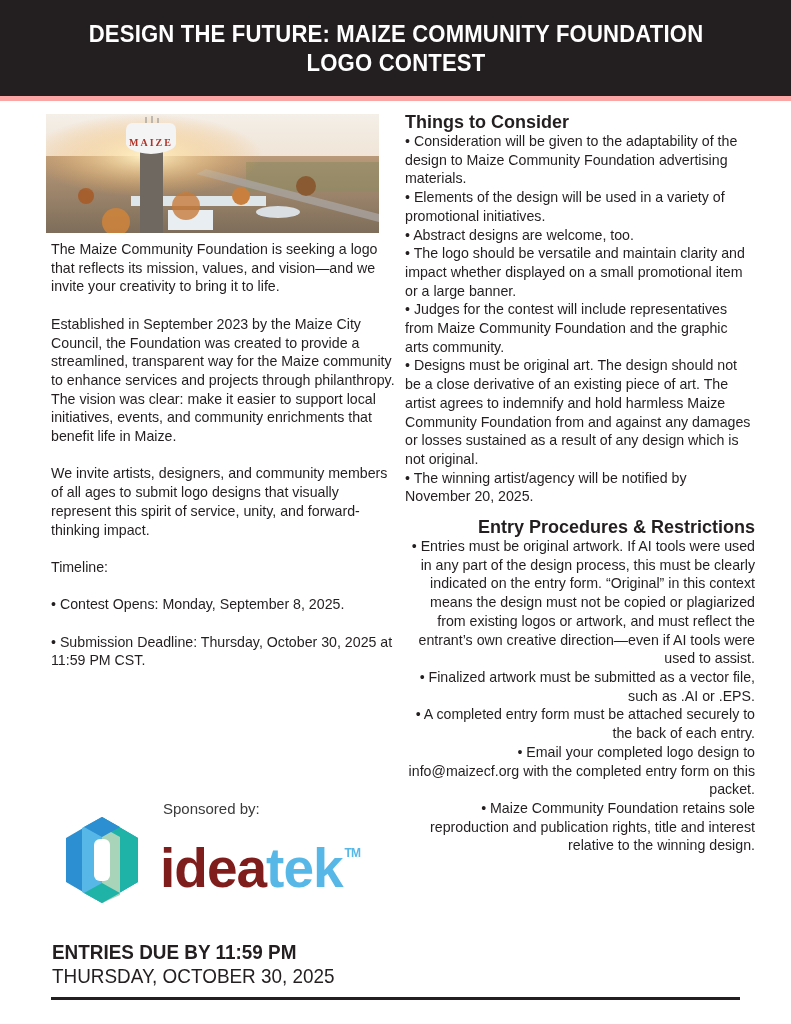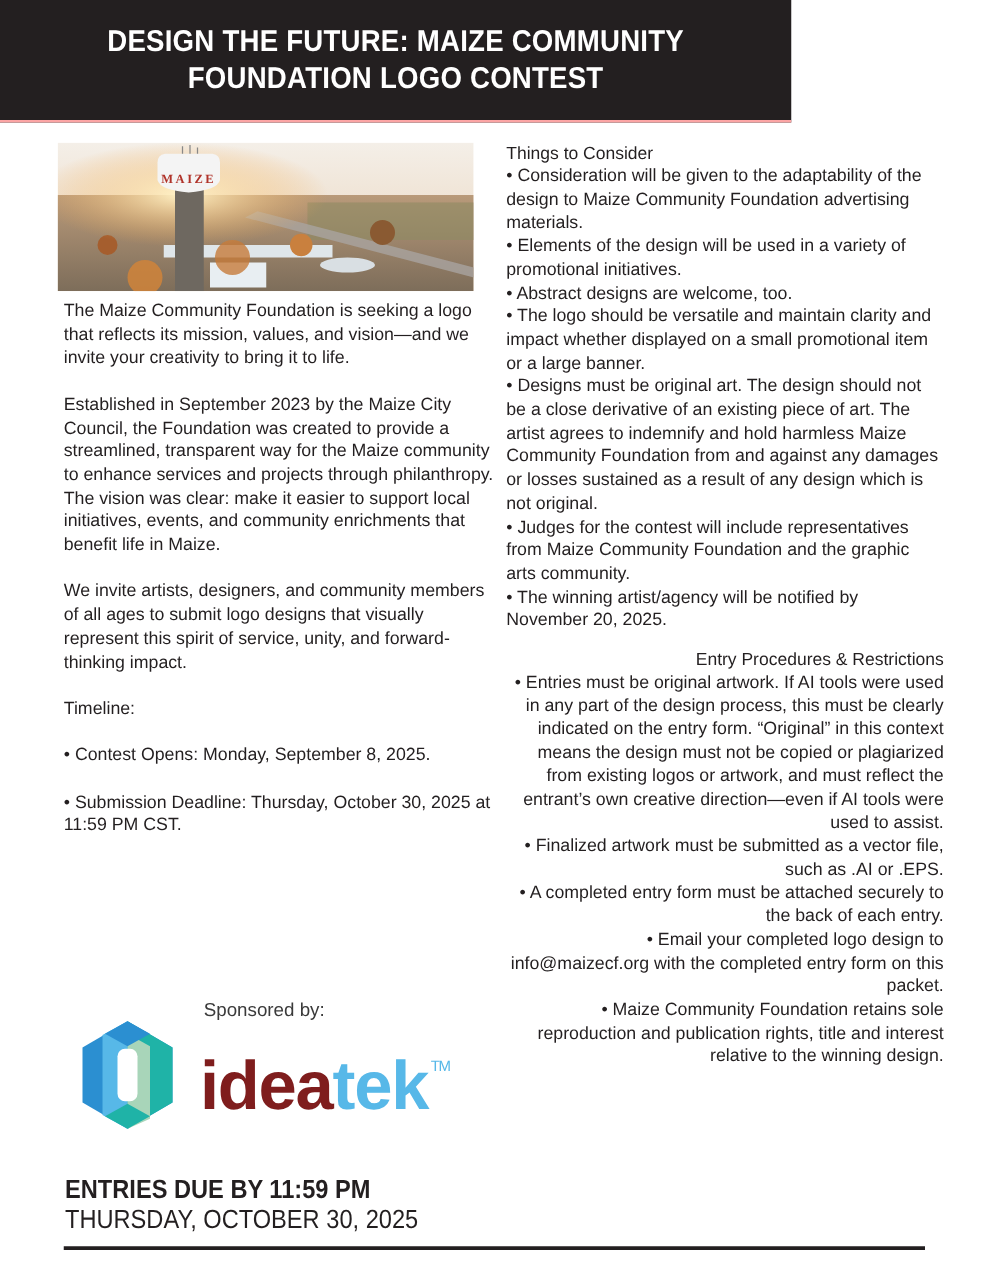--- a/index.html
+++ b/index.html
@@ -1,22 +1,22 @@
 <!DOCTYPE html>
 <html><head>
   <meta charset="utf-8">
   <style>
     html, body { margin: 0; padding: 0; background: #ffffff; }
     body {
       width: 791px; height: 1024px; position: relative; overflow: hidden;
       font-family: "Liberation Sans", sans-serif; color: #231f20;
     }
     .banner {
-      position: absolute; left: 0; top: 0; width: 633px; height: 96px;
-      background: #231f20; border-bottom: 2px solid #fca5a5;
+      position: absolute; left: 0; top: 0; width: 791px; height: 96px;
+      background: #231f20; border-bottom: 5px solid #fca5a5;
       display: flex; align-items: center; justify-content: center;
     }
     .banner h1 {
       margin: 0; color: #ffffff; text-align: center;
       font-family: "Liberation Sans", sans-serif; font-weight: bold;
       font-size: 24px; line-height: 29px; letter-spacing: 0.2px;
       transform: scaleX(0.92); width: 720px;
     }
     .photo {
       position: absolute; left: 46px; top: 114px; width: 333px; height: 119px;
@@ -27,39 +27,39 @@
       font-size: 14.2px; line-height: 18.7px;
     }
     .col-left p { margin: 0 0 18.7px 0; }
     .timeline-title { font-weight: normal; margin: 0; }
     .timeline-item { margin: 0; }
     .col-right {
       position: absolute; left: 405px; top: 112px; width: 350px;
       font-size: 14.2px; line-height: 18.7px;
     }
     .col-right h2 {
-      margin: 0; font-size: 14px; line-height: 20px; font-weight: normal;
+      margin: 0; font-size: 18px; line-height: 20px; font-weight: bold;
     }
     .col-right .item { margin: 0; }
     .col-right .sec2 { margin-top: 11px; text-align: right; }
     .sponsor-label {
       position: absolute; left: 163px; top: 800px;
       font-size: 15px; color: #3a3a3a; font-weight: normal;
     }
     .sponsor-logo {
       position: absolute; left: 62px; top: 815px; width: 300px; height: 90px;
     }
     .sponsor-word {
       position: absolute; left: 160px; top: 826px;
       font-size: 55px; line-height: 60px; font-weight: bold; letter-spacing: -1px;
       font-family: "Liberation Sans", sans-serif;
     }
     .sponsor-word .a { color: #7f1d1d; }
     .sponsor-word .b { color: #57b8e8; }
-    .sponsor-word sup { font-size: 12px; color: #57b8e8; vertical-align: 30px; margin-left: 2px; font-weight: normal; }
+    .sponsor-word sup { font-size: 12px; color: #57b8e8; vertical-align: 30px; margin-left: 2px; font-weight: bold; }
     .due-1 {
       position: absolute; left: 52px; top: 940px;
       font-size: 21px; line-height: 24px; font-weight: bold; color: #231f20;
       transform: scaleX(0.9); transform-origin: left;
     }
     .due-2 {
       position: absolute; left: 52px; top: 964px;
       font-size: 21px; line-height: 24px; font-weight: normal; color: #231f20;
       transform: scaleX(0.9); transform-origin: left;
     }
@@ -140,22 +140,22 @@
   </div>
 </div>
 
 <div class="col-right">
   <section>
     <h2>Things to Consider</h2>
     <p class="item">• Consideration will be given to the adaptability of the design to Maize Community Foundation advertising materials.</p>
     <p class="item">• Elements of the design will be used in a variety of promotional initiatives.</p>
     <p class="item">• Abstract designs are welcome, too.</p>
     <p class="item">• The logo should be versatile and maintain clarity and impact whether displayed on a small promotional item or a large banner.</p>
+    <p class="item">• Judges for the contest will include representatives from Maize Community Foundation and the graphic arts community.</p>
     <p class="item">• Designs must be original art. The design should not be a close derivative of an existing piece of art. The artist agrees to indemnify and hold harmless Maize Community Foundation from and against any damages or losses sustained as a result of any design which is not original.</p>
-    <p class="item">• Judges for the contest will include representatives from Maize Community Foundation and the graphic arts community.</p>
     <p class="item">• The winning artist/agency will be notified by November 20, 2025.</p>
   </section>
   <section class="sec2">
     <h2>Entry Procedures &amp; Restrictions</h2>
     <p class="item">• Entries must be original artwork. If AI tools were used in any part of the design process, this must be clearly indicated on the entry form. “Original” in this context means the design must not be copied or plagiarized from existing logos or artwork, and must reflect the entrant’s own creative direction—even if AI tools were used to assist.</p>
     <p class="item">• Finalized artwork must be submitted as a vector file, such as .AI or .EPS.</p>
     <p class="item">• A completed entry form must be attached securely to the back of each entry.</p>
     <p class="item">• Email your completed logo design to info@maizecf.org with the completed entry form on this packet.</p>
     <p class="item">• Maize Community Foundation retains sole reproduction and publication rights, title and interest relative to the winning design.</p>
   </section>

